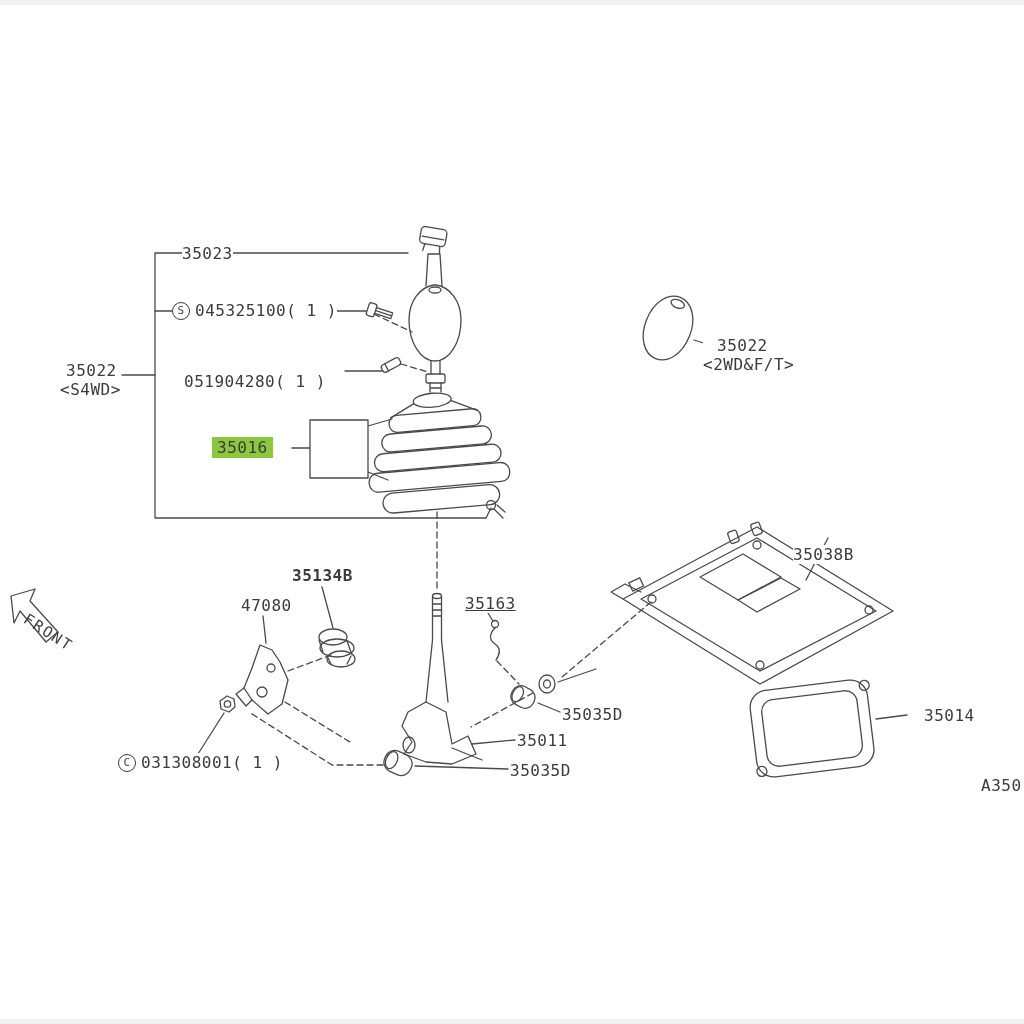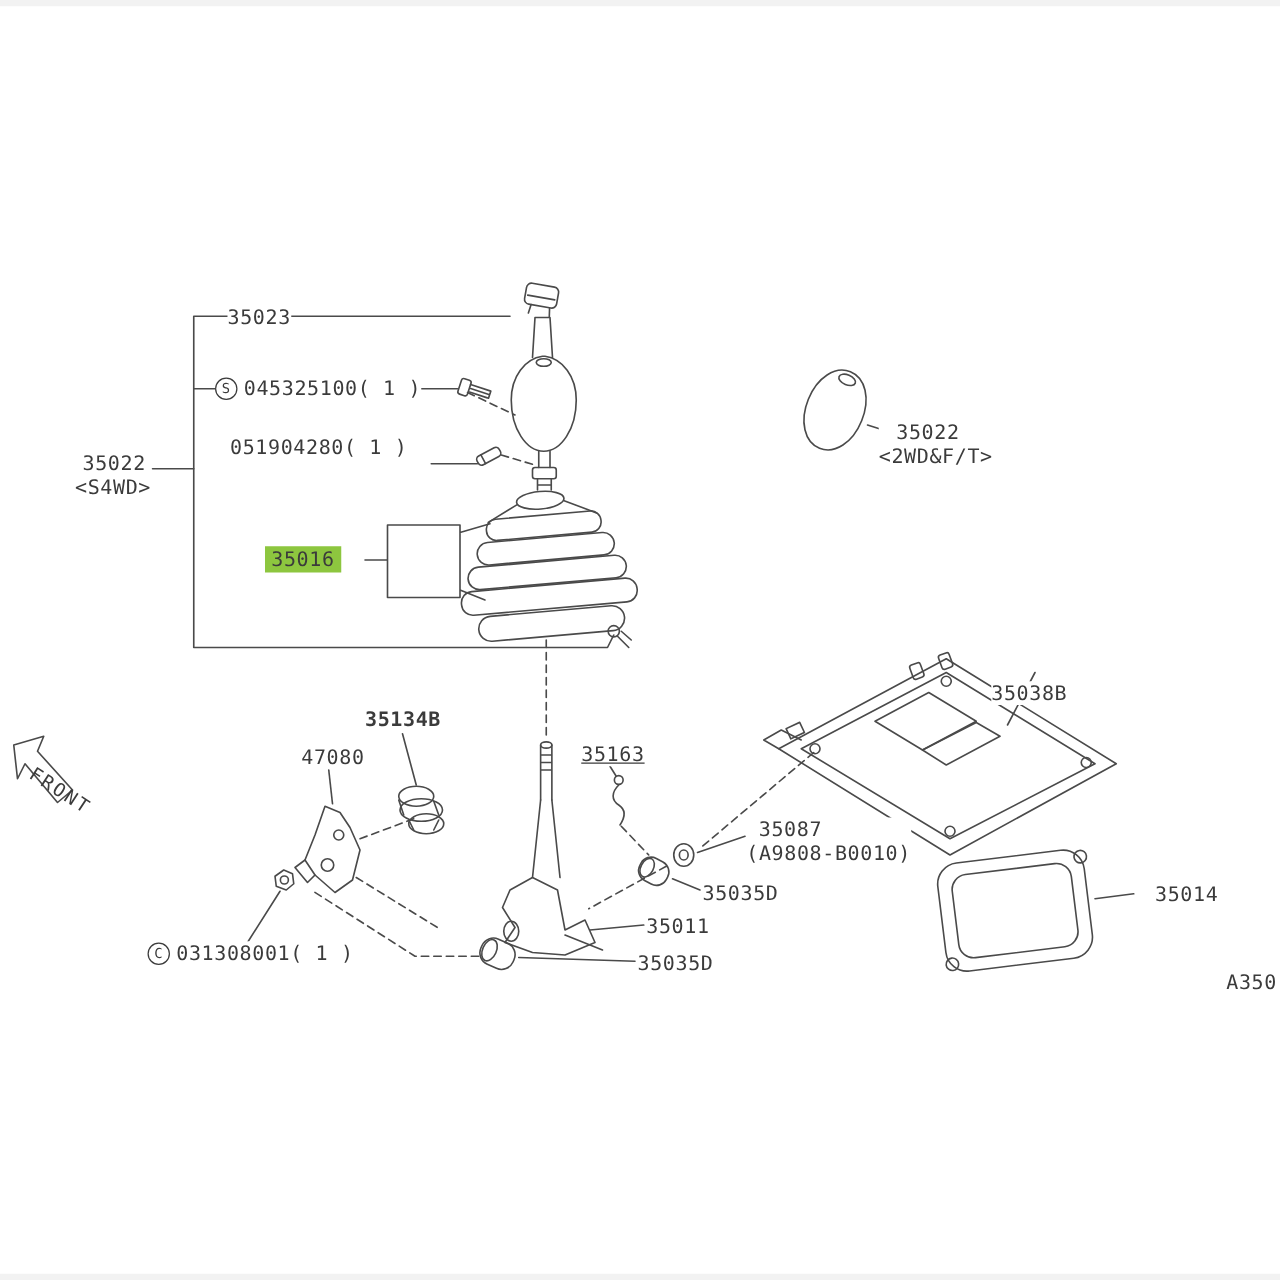--- a/index.html
+++ b/index.html
@@ -191,21 +191,21 @@
     </g>
   </svg>
 
   <div class="lbl" style="left:182px; top:244px;">35023</div>
 
   <div class="lbl row" style="left:172px; top:301px;">
     <span class="circ">S</span>
     <span>045325100( 1 )</span>
   </div>
 
-  <div class="lbl" style="left:184px; top:348px;">051904280( 1 )</div>
+  <div class="lbl" style="left:184px; top:372px;">051904280( 1 )</div>
 
   <div class="lbl" style="left:60px; top:361px;">
     <span class="ln ind6">35022</span>
     <span class="ln">&lt;S4WD&gt;</span>
   </div>
 
   <div class="lbl hl" style="left:212px; top:437px;">35016</div>
 
   <div class="lbl" style="left:703px; top:336px;">
     <span class="ln ind14">35022</span>
@@ -213,24 +213,20 @@
   </div>
 
   <div class="lbl" style="left:793px; top:545px;">35038B</div>
 
   <div class="lbl" style="left:292px; top:566px;font-weight:bold;">35134B</div>
 
   <div class="lbl" style="left:241px; top:596px;">47080</div>
 
   <div class="lbl" style="left:465px; top:594px;text-decoration:underline;">35163</div>
 
-  <div class="lbl" style="left:597px; top:654px;">
-    <span class="ln ind10">35087</span>
-    <span class="ln">(A9808-B0010)</span>
-  </div>
 
   <div class="lbl" style="left:562px; top:705px;">35035D</div>
 
   <div class="lbl" style="left:517px; top:731px;">35011</div>
 
   <div class="lbl" style="left:510px; top:761px;">35035D</div>
 
   <div class="lbl row" style="left:118px; top:753px;">
     <span class="circ">C</span>
     <span>031308001( 1 )</span>

